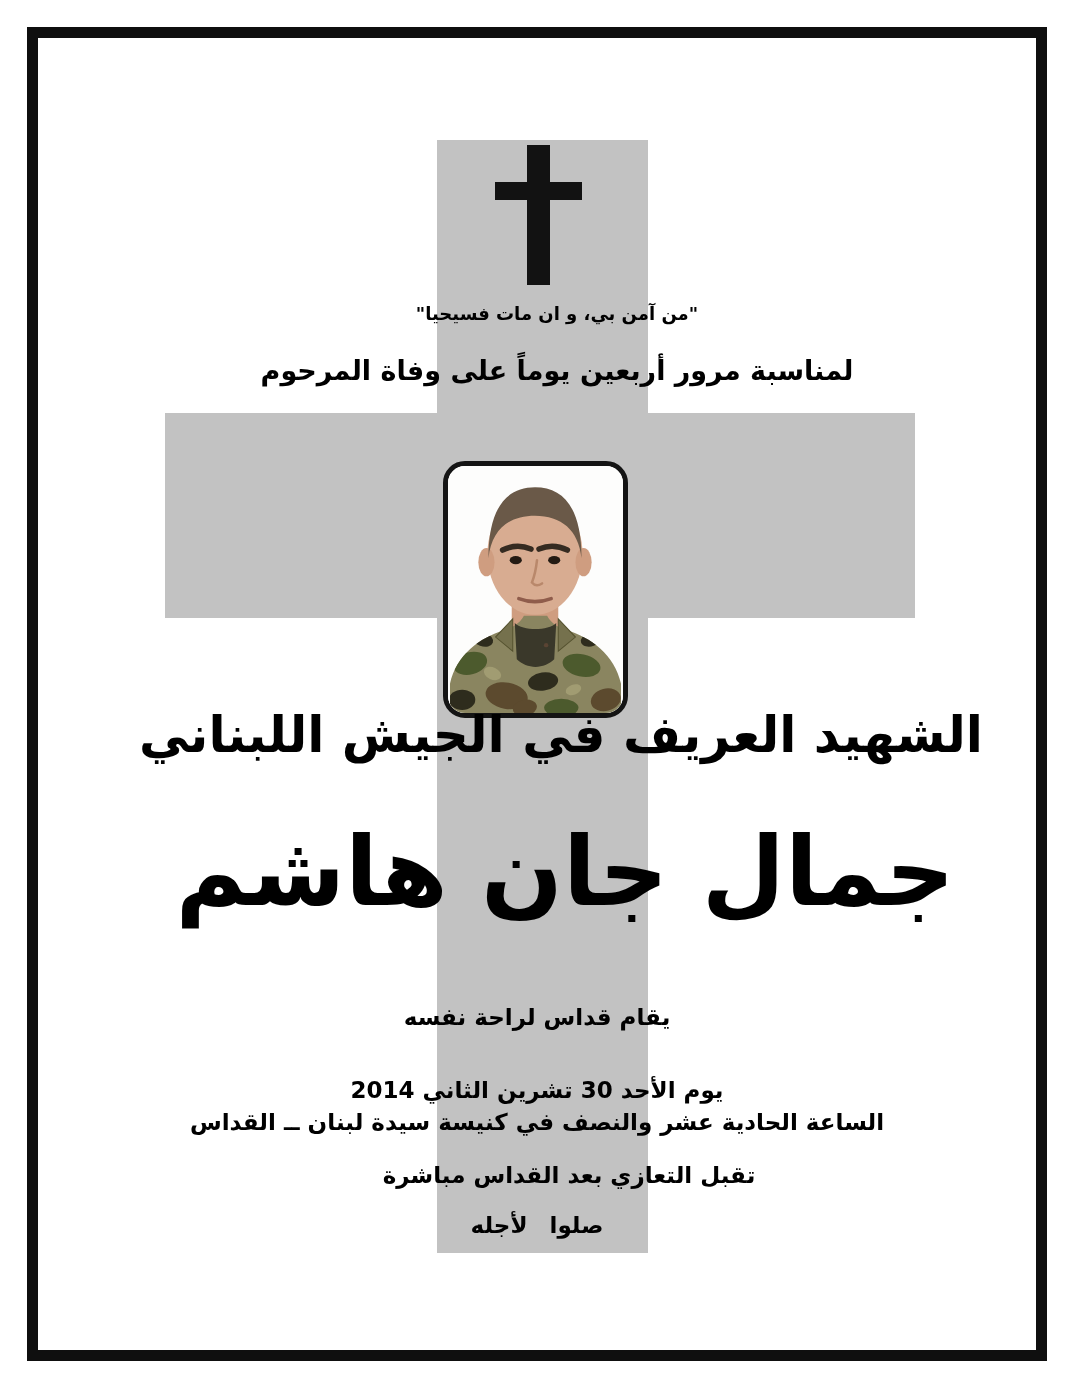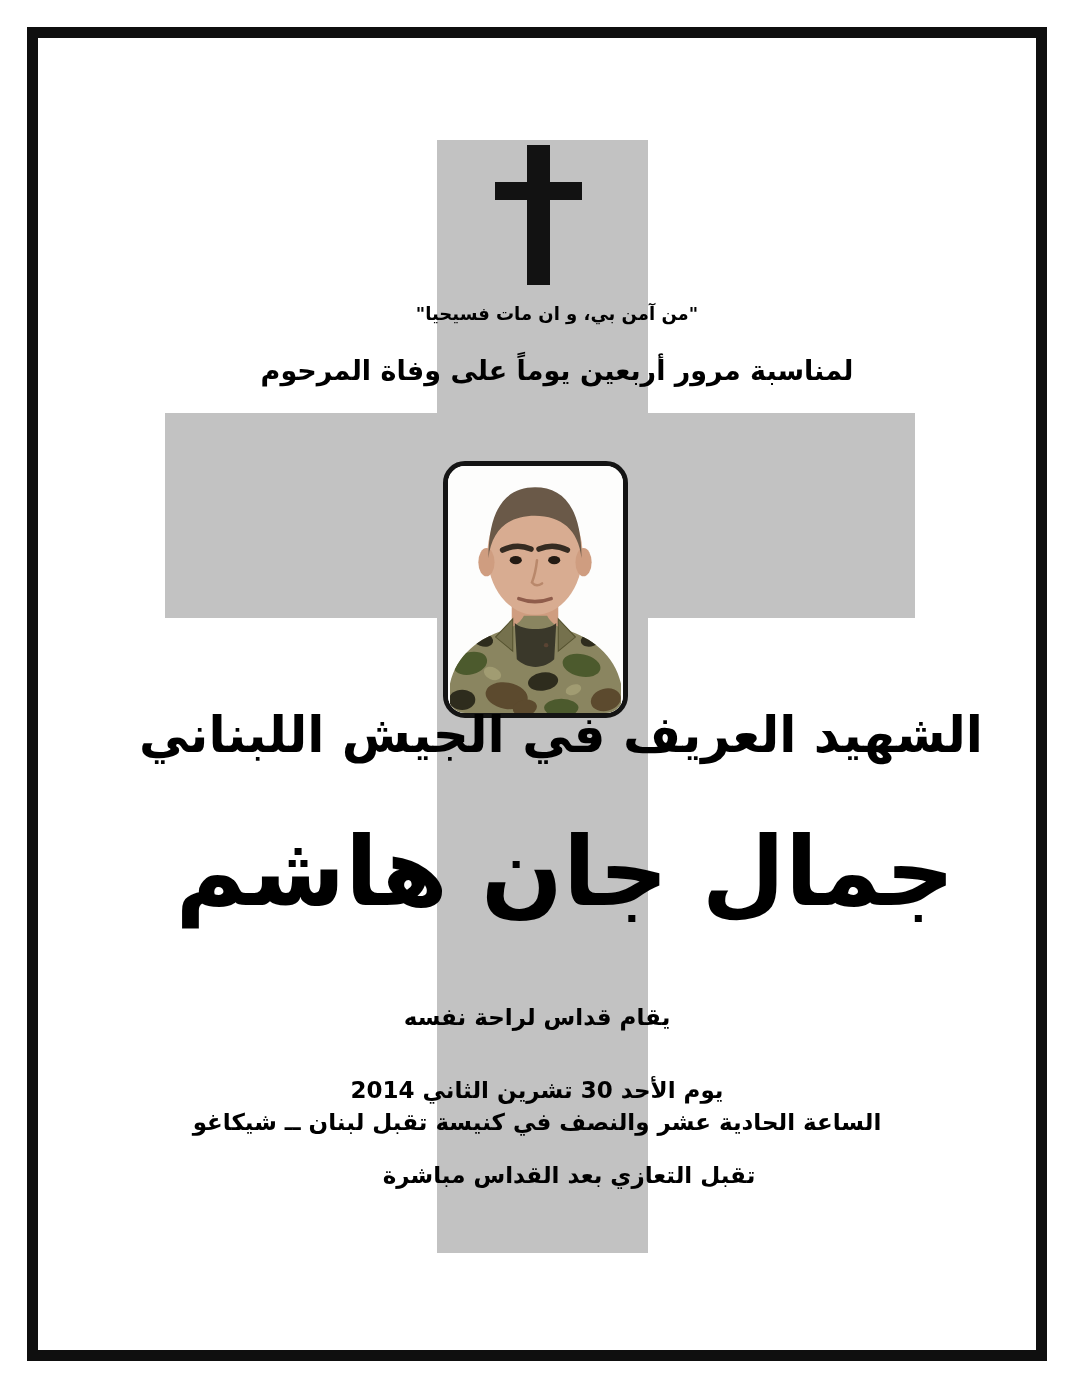--- a/index.html
+++ b/index.html
@@ -115,16 +115,17 @@
       <circle cx="97" cy="178" r="2.2" fill="#5a4433"></circle>
     </svg>
   </div>
 
   <div class="line title1">الشهيد العريف في الجيش اللبناني</div>
 
   <div class="line name">جمال جان هاشم</div>
 
   <div class="line mass">يقام قداس لراحة نفسه</div>
   <div class="line dateline">يوم الأحد 30 تشرين الثاني 2014</div>
-  <div class="line loc">الساعة الحادية عشر والنصف في كنيسة تقبل لبنان ــ شيكاغو</div>
+  <div class="line loc">الساعة الحادية عشر والنصف في كنيسة سيدة لبنان ــ القداس</div>
   <div class="line cond">تقبل التعازي بعد القداس مباشرة</div>
+  <div class="line pray">صلوا لأجله</div>
 
 </div>
 
 </body></html>

